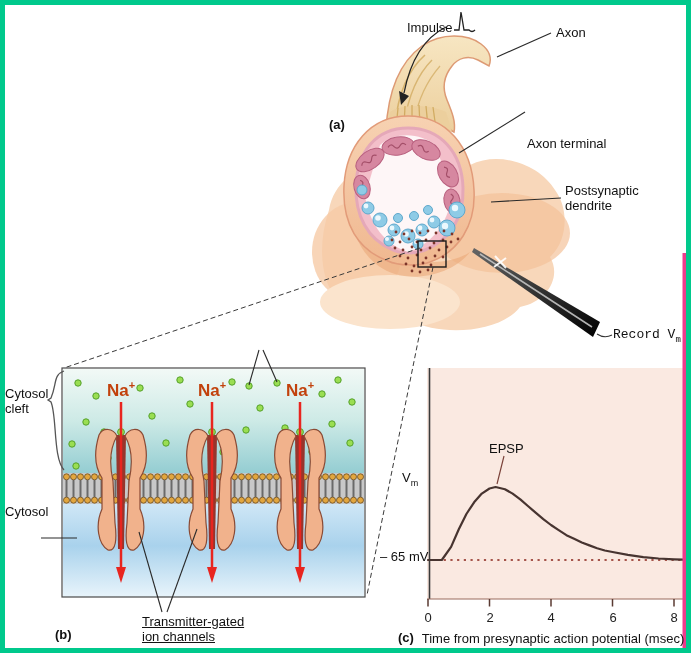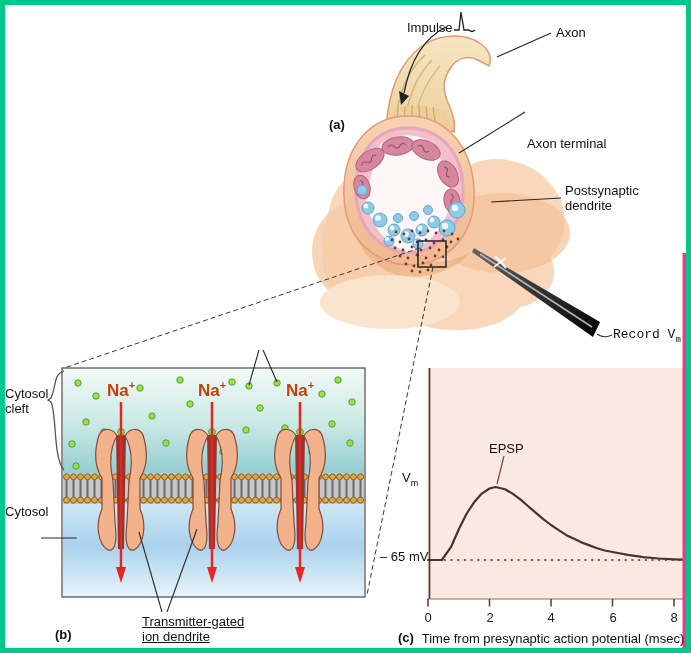--- a/index.html
+++ b/index.html
@@ -306,21 +306,21 @@
   <div class="lbl two" style="left:0px;top:382px;">
     <div>Cytosol</div>
     <div>cleft</div>
   </div>
   <div class="lbl" style="left:0px;top:500px;">Cytosol</div>
   <div class="na" style="left:116px;top:374px;"><span>Na</span><sup>+</sup></div>
   <div class="na" style="left:207px;top:374px;"><span>Na</span><sup>+</sup></div>
   <div class="na" style="left:295px;top:374px;"><span>Na</span><sup>+</sup></div>
   <div class="lbl two" style="left:137px;top:610px;text-decoration:underline;">
     <div>Transmitter-gated</div>
-    <div>ion dendrite</div>
+    <div>ion channels</div>
   </div>
   <div class="lbl tag" style="left:50px;top:623px;">(b)</div>
 
   <div class="lbl" style="left:397px;top:466px;"><span>V</span><sub>m</sub></div>
   <div class="lbl" style="left:375px;top:545px;">– 65 mV</div>
   <div class="lbl" style="left:484px;top:437px;text-align:right;">EPSP</div>
   <span class="tick" style="left:423px;top:605px;">0</span>
   <span class="tick" style="left:485px;top:605px;">2</span>
   <span class="tick" style="left:546px;top:605px;">4</span>
   <span class="tick" style="left:608px;top:605px;">6</span>

